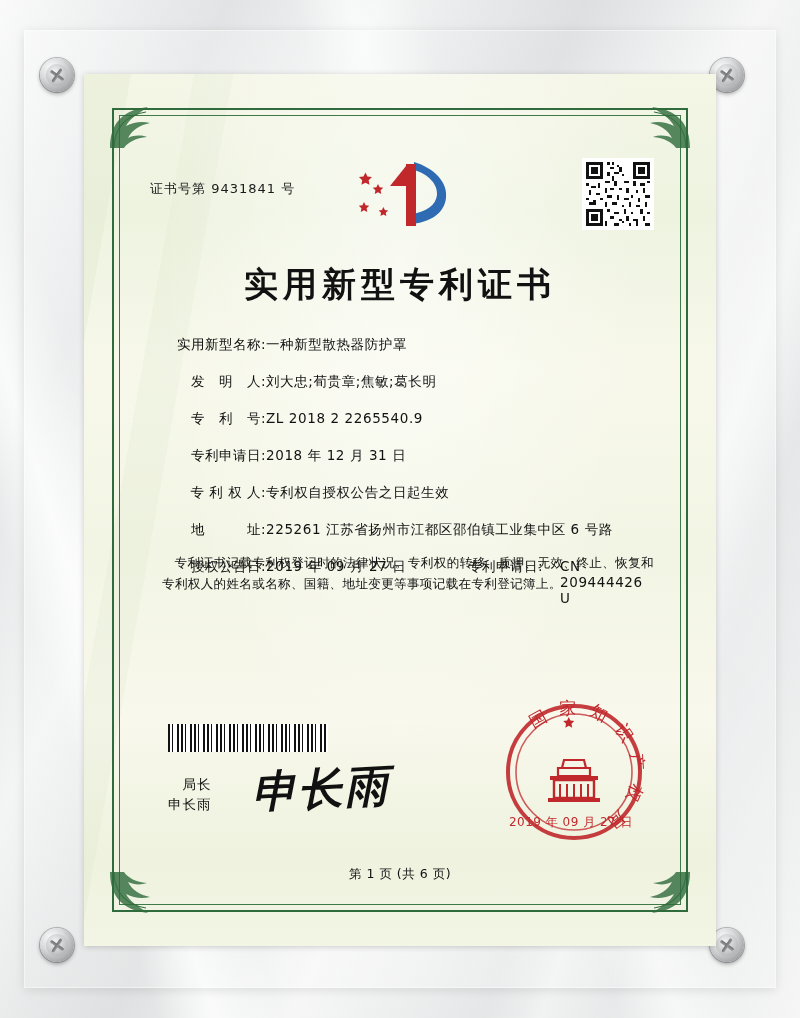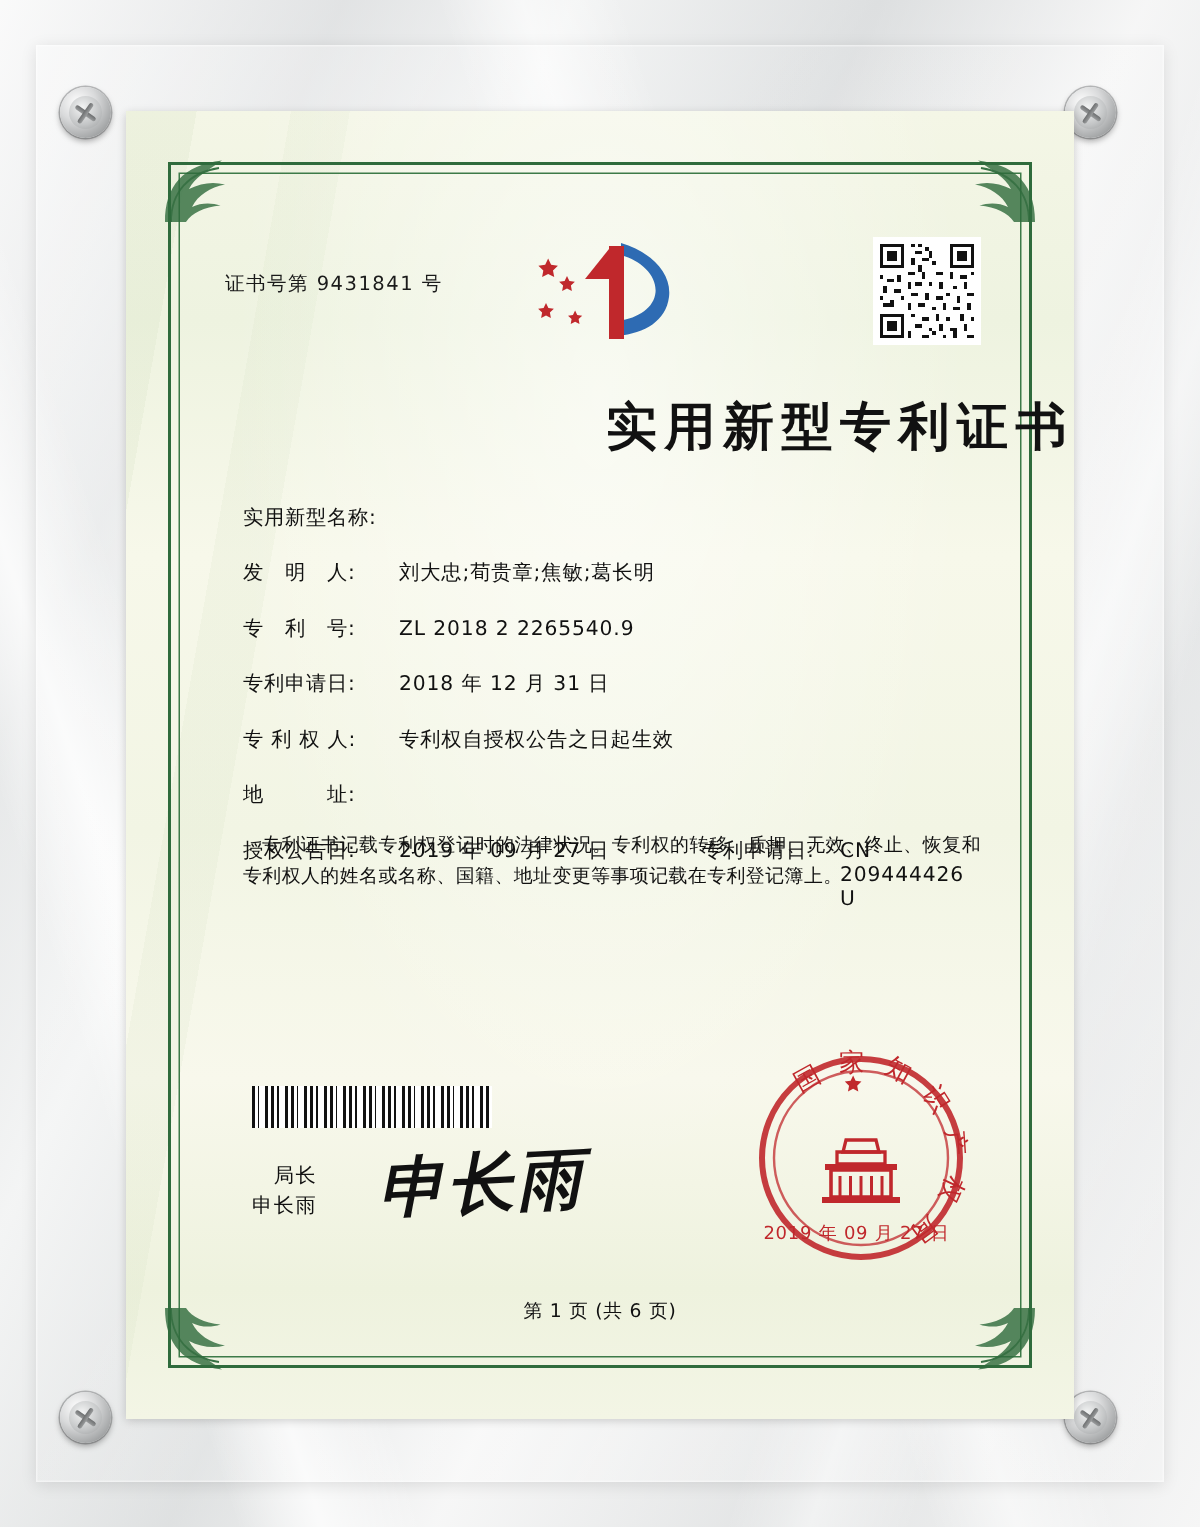--- a/index.html
+++ b/index.html
@@ -94,32 +94,32 @@
   .logo{
     position:absolute;left:272px;top:84px;width:104px;height:72px;
   }
   .qr{
     position:absolute;right:62px;top:84px;width:72px;height:72px;
     background:#fff;padding:2px;box-sizing:border-box;
   }
 
   
   .title{
-    position:absolute;left:0;right:0;top:188px;text-align:right;
+    position:absolute;left:0;right:0;top:188px;text-align:center;
     font-size:34px;letter-spacing:5px;color:#111;font-weight:700;
     font-family:"DejaVu Sans", sans-serif;
   }
 
   
   .fields{position:absolute;left:78px;top:262px;right:60px;}
   .row{
     display:flex;align-items:baseline;margin-bottom:19px;
     font-size:13.5px;color:#111;font-family:"DejaVu Sans", sans-serif;
   }
-  .lbl{width:104px;flex:0 0 104px;letter-spacing:0.5px;}
+  .lbl{width:104px;flex:0 0 104px;letter-spacing:0.5px;text-align:right;}
   .val{flex:1;letter-spacing:0.6px;}
   .row.two .lbl2{width:92px;flex:0 0 92px;padding-left:22px;letter-spacing:0.5px;}
   .row.two .val1{flex:0 0 180px;}
 
   
   .para{
     position:absolute;left:78px;right:62px;top:478px;
     font-size:12.6px;line-height:21px;color:#111;text-align:justify;
     font-family:"DejaVu Sans", sans-serif;letter-spacing:0.3px;
   }
@@ -295,39 +295,41 @@
         <rect x="22" y="26" width="1" height="2"></rect>
           <rect x="26" y="27" width="2" height="1"></rect>
       </g>
     </svg>
 
     <div class="title">实用新型专利证书</div>
 
     <div class="fields">
       <div class="row">
         <div class="lbl">实用新型名称:</div>
+        <div class="val">一种新型散热器防护罩</div>
       </div>
       <div class="row">
         <div class="lbl">发　明　人:</div>
         <div class="val">刘大忠;荀贵章;焦敏;葛长明</div>
       </div>
       <div class="row">
         <div class="lbl">专　利　号:</div>
         <div class="val">ZL 2018 2 2265540.9</div>
       </div>
       <div class="row">
         <div class="lbl">专利申请日:</div>
         <div class="val">2018 年 12 月 31 日</div>
       </div>
       <div class="row">
         <div class="lbl">专 利 权 人:</div>
         <div class="val">专利权自授权公告之日起生效</div>
       </div>
       <div class="row">
         <div class="lbl">地　　　址:</div>
+        <div class="val">225261  江苏省扬州市江都区邵伯镇工业集中区 6 号路</div>
       </div>
       <div class="row two">
         <div class="lbl">授权公告日:</div>
         <div class="val val1">2019 年 09 月 27 日</div>
         <div class="lbl2">专利申请日:</div>
         <div class="val">CN 209444426 U</div>
       </div>
     </div>
 
     <div class="para">

